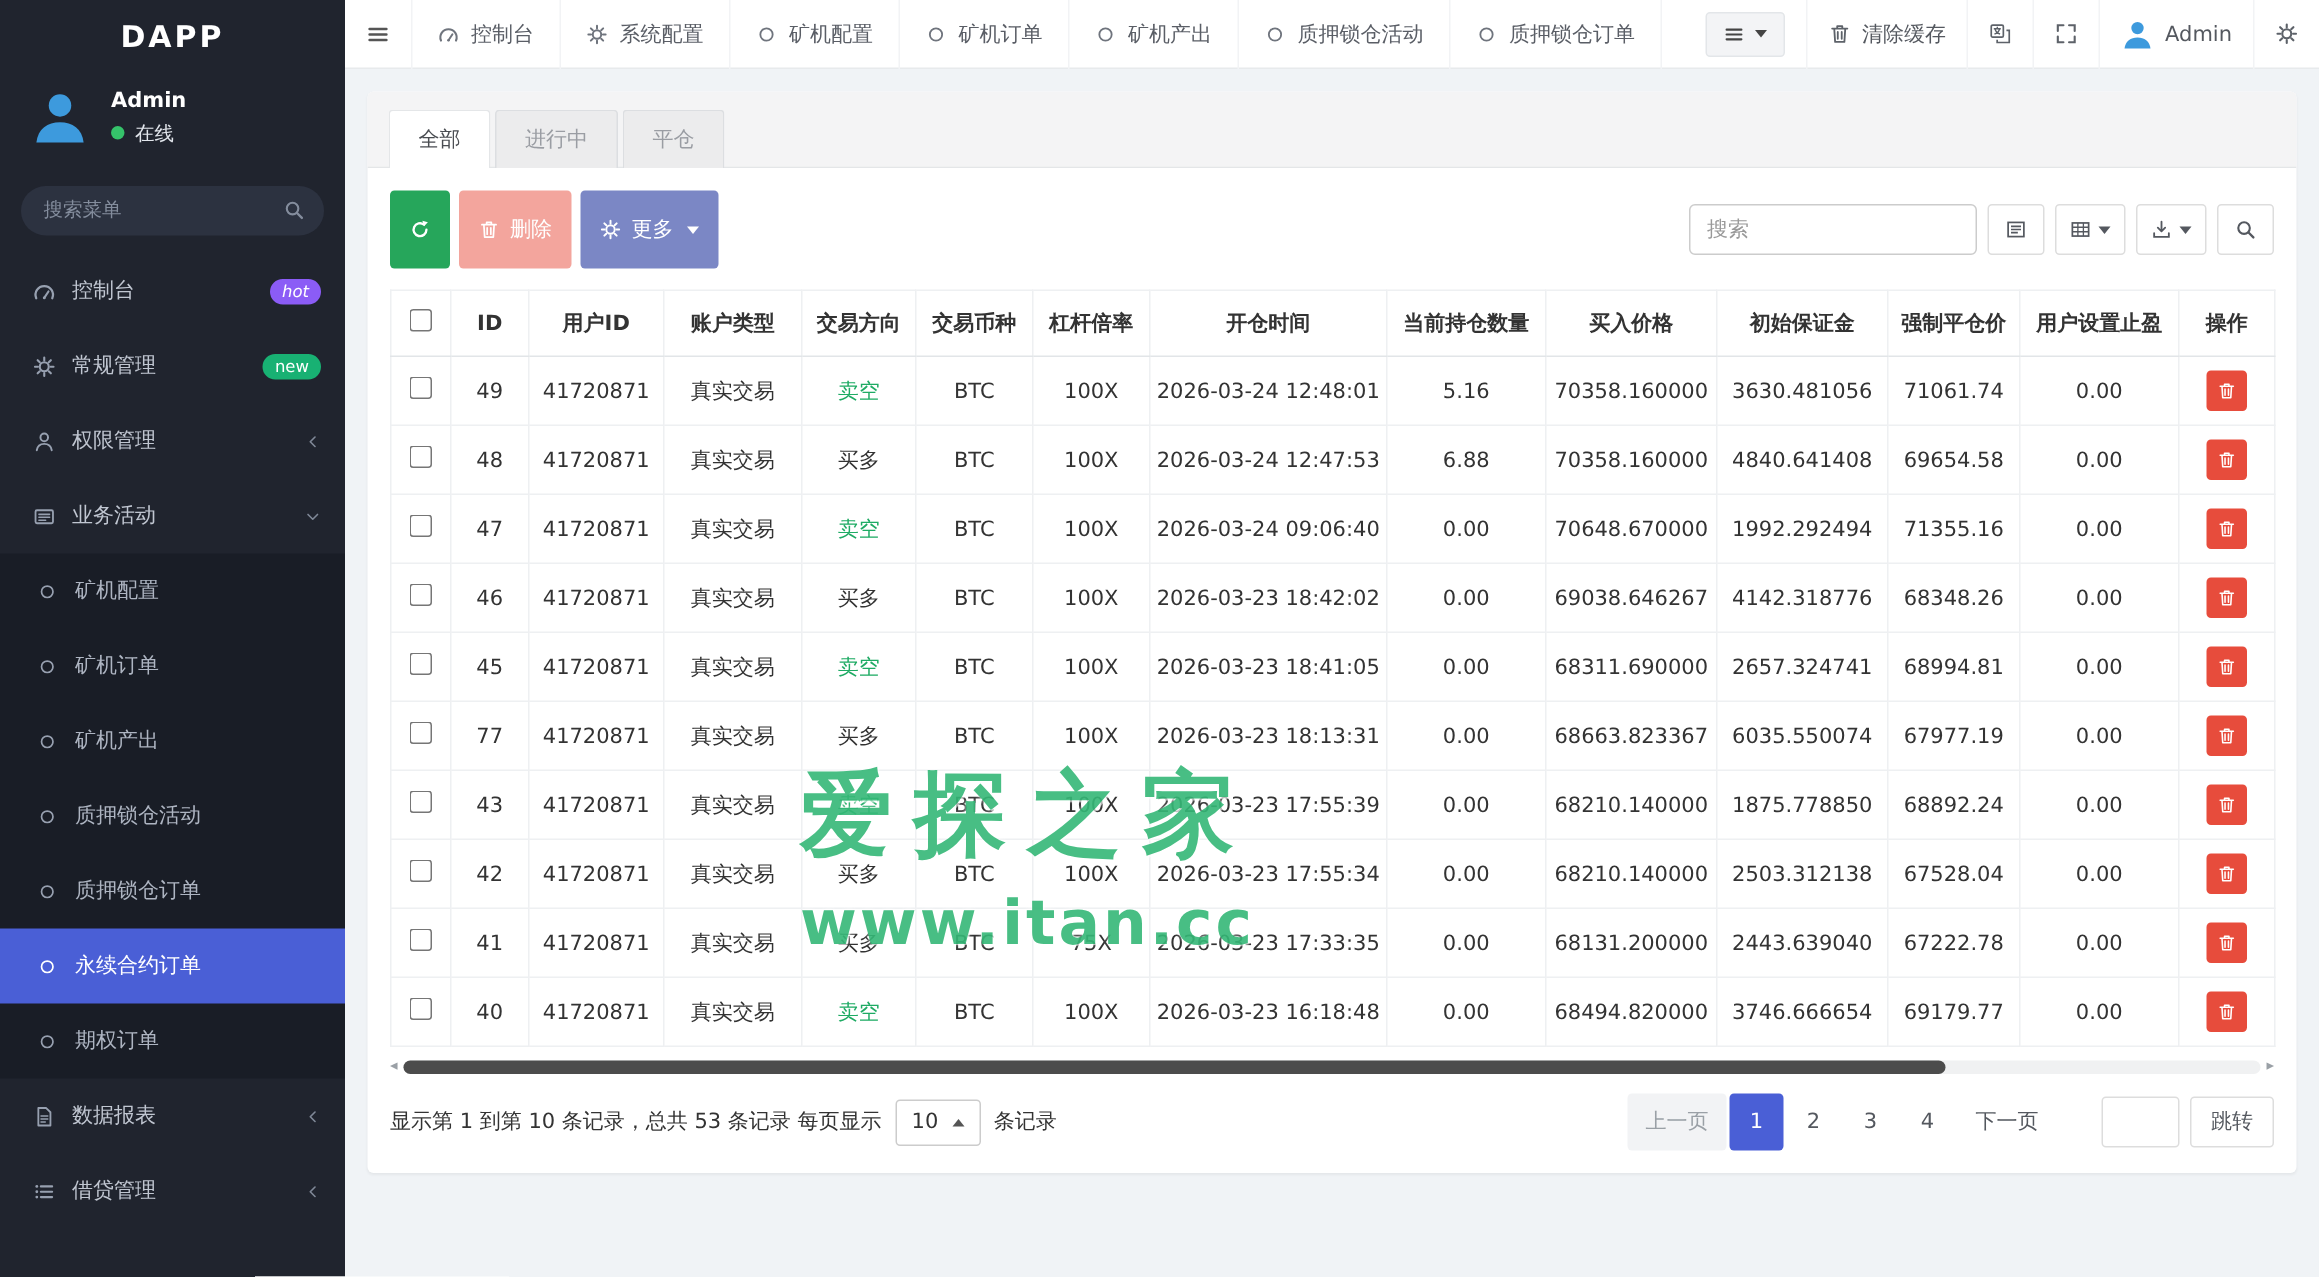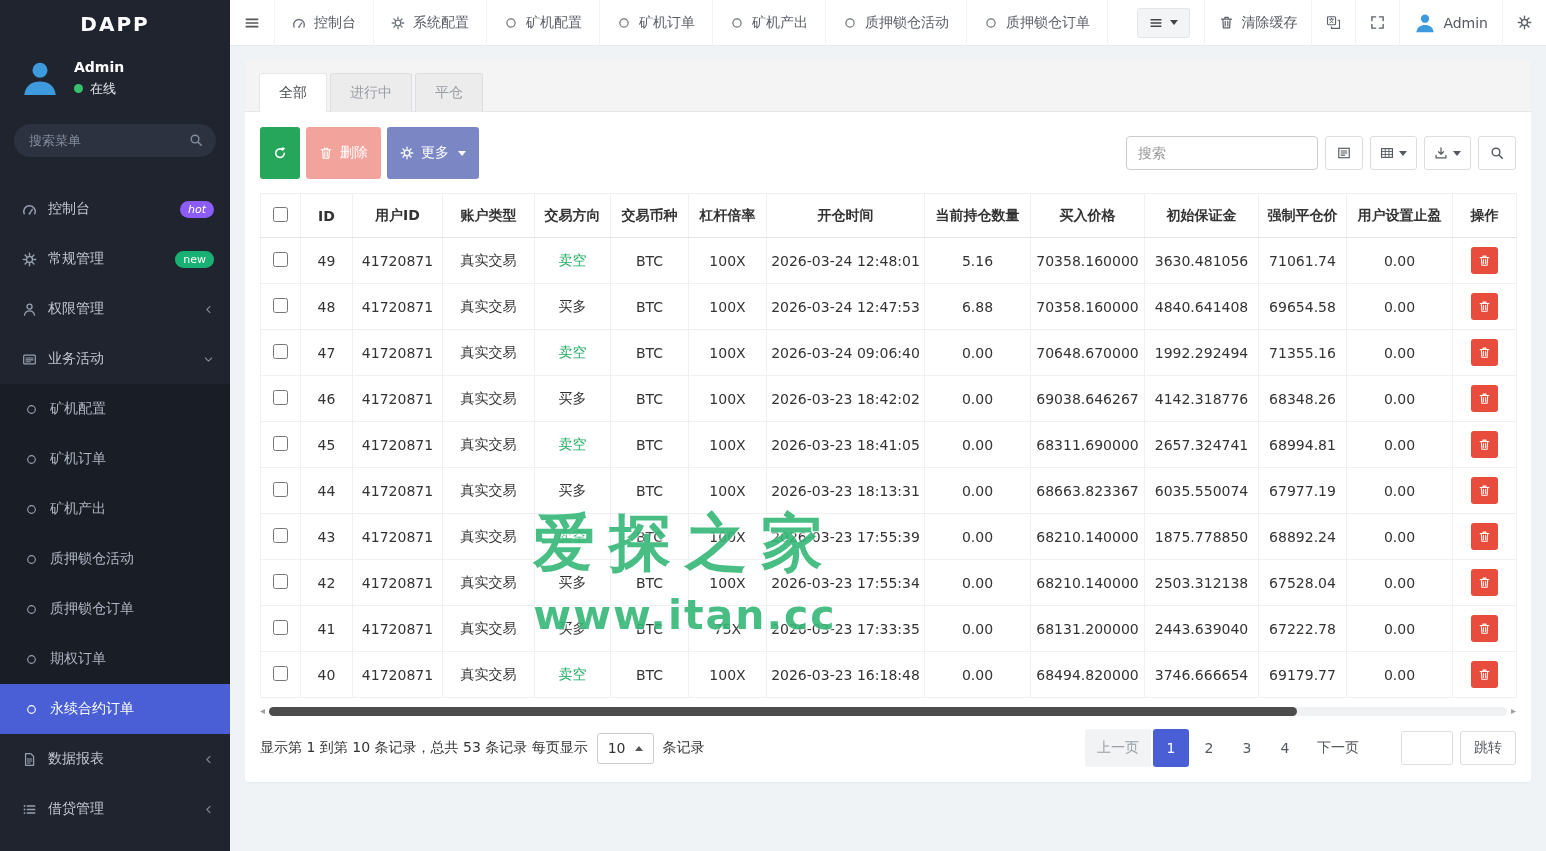--- a/index.html
+++ b/index.html
@@ -18,21 +18,21 @@
 
   
   .sidebar{width:230px;flex:0 0 230px;background:#20242e;display:flex;flex-direction:column;overflow:hidden}
   .brand{height:48px;line-height:48px;text-align:center;color:#fff;font-size:20px;font-weight:bold;letter-spacing:2px}
   .user-panel{display:flex;align-items:center;gap:12px;padding:8px 18px 14px}
   .avatar{width:44px;height:44px;display:flex;align-items:center;justify-content:center}
   .avatar svg{width:40px;height:40px}
   .user-name{color:#fff;font-weight:bold}
   .user-status{display:flex;align-items:center;gap:7px;color:#e2e6ec;font-size:13px;margin-top:5px}
   .dot{width:9px;height:9px;border-radius:50%;background:#35c26a;display:inline-block}
-  .menu-search{position:relative;margin:10px 14px 27px}
+  .menu-search{position:relative;margin:10px 14px 12px}
   .menu-search input{width:100%;height:33px;border:none;border-radius:17px;background:#2c3240;color:#cdd2db;font-size:13px;padding:0 36px 0 15px;outline:none}
   .menu-search input::placeholder{color:#848d9d}
   .ms-icon{position:absolute;right:13px;top:9px;color:#848d9d;font-size:14px}
   .menu{flex:1;overflow:hidden}
   .menu-item{height:50px;display:flex;align-items:center;gap:11px;padding:0 16px 0 21px;font-size:14px;color:#c0c6d1;cursor:pointer;white-space:nowrap}
   .mi-icon{width:16px;font-size:15px;color:#97a0b0;display:flex;justify-content:center}
   .badge{margin-left:auto;color:#fff;font-size:11px;line-height:1;padding:3px 8px;border-radius:9px}
   .chev{margin-left:auto;color:#7f8897;display:flex}
   .chev svg{width:11px;height:11px}
   .submenu{background:#191d26}
@@ -230,35 +230,35 @@
             <span class="mi-label">质押锁仓活动</span>
           </div>
           <div class="menu-item">
             <span class="mi-icon">
               <svg viewBox="0 0 16 16">
                 <circle cx="8" cy="8" r="4.7" fill="none" stroke="currentColor" stroke-width="1.4"></circle>
               </svg>
             </span>
             <span class="mi-label">质押锁仓订单</span>
           </div>
+          <div class="menu-item active">
+            <span class="mi-icon">
+              <svg viewBox="0 0 16 16">
+                <circle cx="8" cy="8" r="4.7" fill="none" stroke="currentColor" stroke-width="1.4"></circle>
+              </svg>
+            </span>
+            <span class="mi-label">永续合约订单</span>
+          </div>
           <div class="menu-item">
             <span class="mi-icon">
               <svg viewBox="0 0 16 16">
                 <circle cx="8" cy="8" r="4.7" fill="none" stroke="currentColor" stroke-width="1.4"></circle>
               </svg>
             </span>
             <span class="mi-label">期权订单</span>
-          </div>
-          <div class="menu-item active">
-            <span class="mi-icon">
-              <svg viewBox="0 0 16 16">
-                <circle cx="8" cy="8" r="4.7" fill="none" stroke="currentColor" stroke-width="1.4"></circle>
-              </svg>
-            </span>
-            <span class="mi-label">永续合约订单</span>
           </div>
         </div>
         <div class="menu-item">
           <span class="mi-icon">
             <svg viewBox="0 0 16 16">
               <path d="M3.8 1.8h5.6l3 3v9.4H3.8z" fill="none" stroke="currentColor" stroke-width="1.3" stroke-linejoin="round"></path>
               <path d="M5.7 7.4h4.8M5.7 9.6h4.8M5.7 11.8h3" stroke="currentColor" stroke-width="1.1" stroke-linecap="round"></path>
             </svg>
           </span>
           <span class="mi-label">数据报表</span>
@@ -628,21 +628,21 @@
                     <td><button class="row-del">
                         <span>
                           <svg viewBox="0 0 16 16">
                             <path d="M2.6 4.3h10.8M6.2 4.1V2.6h3.6v1.5M4.1 4.5l.6 9.3h6.6l.6-9.3M6.6 6.7v4.9M9.4 6.7v4.9" fill="none" stroke="currentColor" stroke-width="1.3" stroke-linecap="round" stroke-linejoin="round"></path>
                           </svg>
                         </span>
                       </button></td>
                   </tr>
                   <tr>
                     <td><input type="checkbox" style=""></td>
-                    <td>44</td>
+                    <td>77</td>
                     <td>41720871</td>
                     <td>真实交易</td>
                     <td><span>买多</span></td>
                     <td>BTC</td>
                     <td>100X</td>
                     <td>2026-03-23 18:13:31</td>
                     <td>0.00</td>
                     <td>68663.823367</td>
                     <td>6035.550074</td>
                     <td>67977.19</td>

